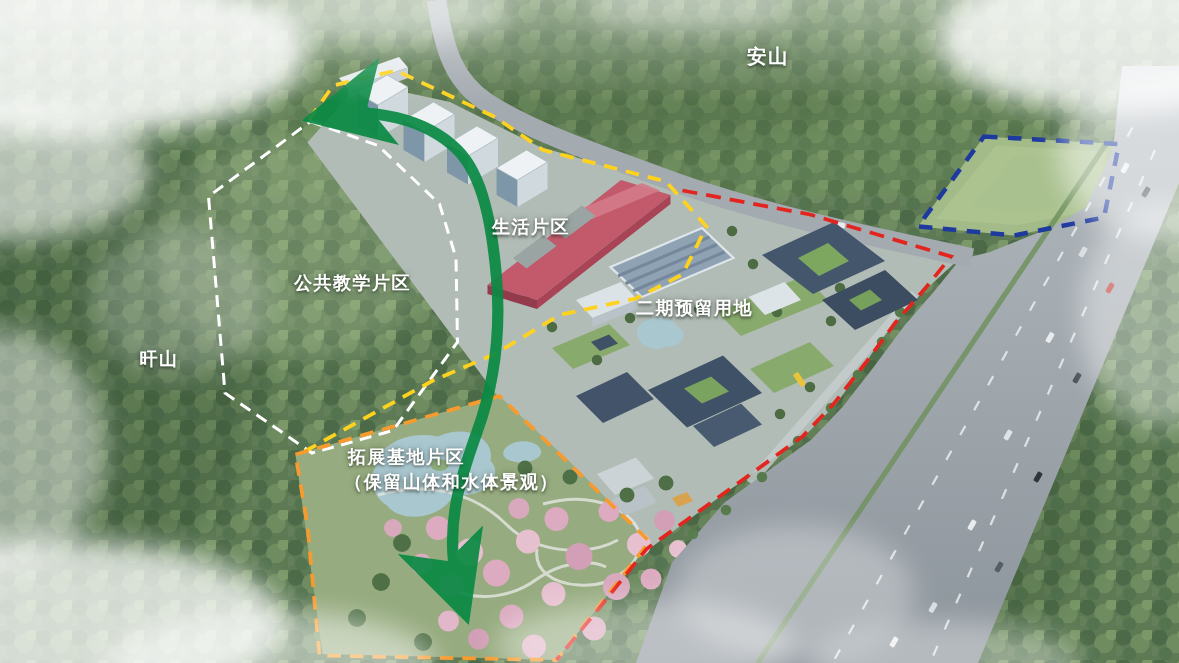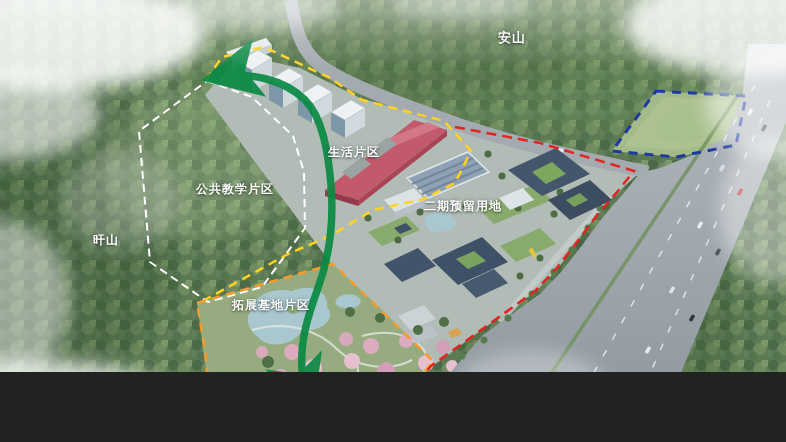--- a/index.html
+++ b/index.html
@@ -1,17 +1,17 @@
 <!DOCTYPE html>
 <html><head>
 <meta charset="utf-8">
 <style>
   html,body{margin:0;padding:0;background:#222;}
   .canvas{
-    position:relative;width:786px;height:372px;overflow:hidden;
+    position:relative;width:786px;height:442px;overflow:hidden;
     font-family:Liberation Sans, sans-serif;
     background:#1d4ed8;
   }
   .canvas svg{position:absolute;left:0;top:0;}
   .map-label{
     position:absolute;transform:translate(-50%,-50%);
     color:#ffffff;font-weight:bold;font-size:12px;letter-spacing:1px;
     white-space:nowrap;text-shadow:0 1px 2px rgba(20,30,20,.6),0 0 4px rgba(20,30,20,.35);
     pointer-events:none;
   }
@@ -284,13 +284,14 @@
   </g>
   <rect x="0" y="0" width="786" height="70" fill="url(#topVeil)"></rect>
 </svg>
 
   <div class="map-label big" style="left:512px;top:38px;">安山</div>
   <div class="map-label" style="left:354px;top:132px;margin-top:20px;">生活片区</div>
   <div class="map-label" style="left:235px;top:189px;">公共教学片区</div>
   <div class="map-label" style="left:106px;top:240px;">旰山</div>
   <div class="map-label" style="left:463px;top:206px;">二期预留用地</div>
   <div class="map-label" style="left:271px;top:305px;">拓展基地片区</div>
+  <div class="map-label" style="left:301px;top:322px;">（保留山体和水体景观）</div>
 </div>
 
 </body></html>

